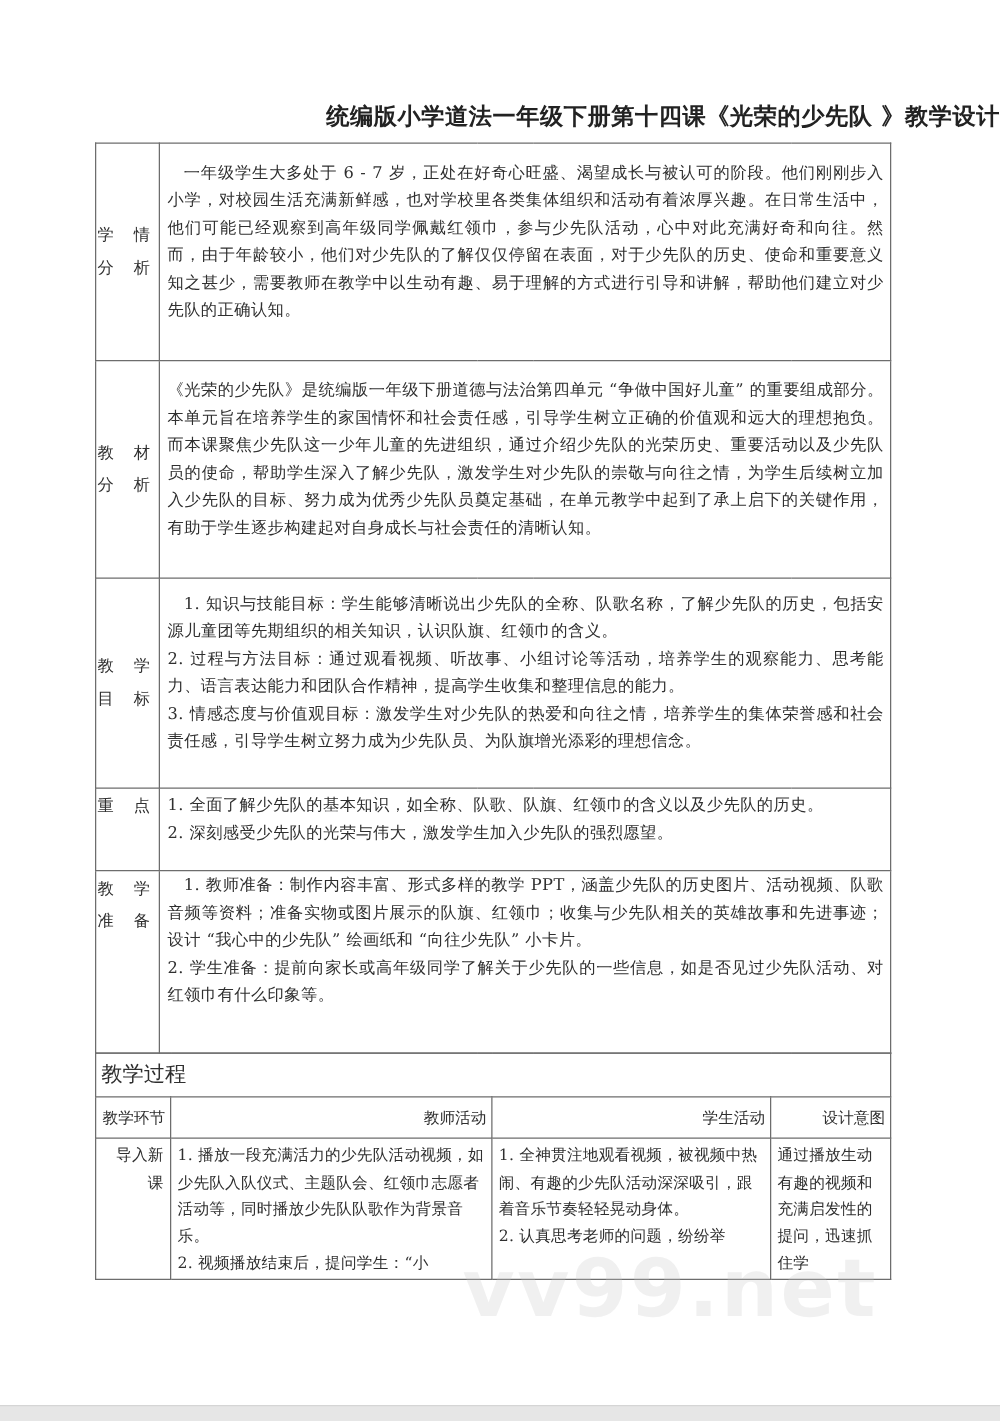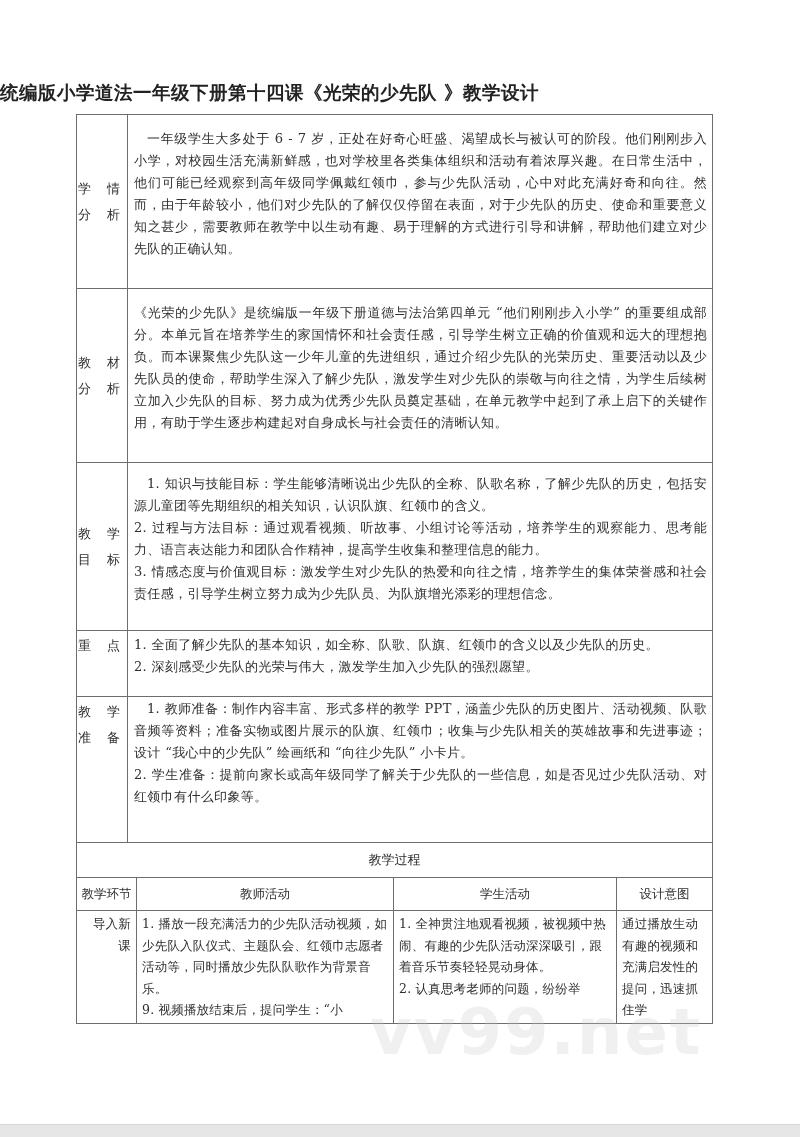--- a/index.html
+++ b/index.html
@@ -2,37 +2,37 @@
 <html><head>
   <meta charset="utf-8">
   <style>
     html, body { margin: 0; padding: 0; }
     body {
       width: 800px; height: 1137px; background: #ffffff; position: relative; overflow: hidden;
       font-family: "DejaVu Serif", "Liberation Serif", serif; color: #2a2a2a;
     }
     .page { position: absolute; left: 0; top: 0; width: 800px; height: 1137px; }
     .title {
-      position: absolute; left: 0; top: 80px; width: 800px; text-align: left;
+      position: absolute; left: 0; top: 80px; width: 800px; text-align: right;
       font-family: "DejaVu Sans", "Liberation Sans", sans-serif; font-weight: bold;
       font-size: 18.5px; color: #222; letter-spacing: 0.5px;
     }
     table { border-collapse: collapse; position: absolute; left: 76px; width: 636px; table-layout: fixed; }
     td { border: 1px solid #6d6d6d; font-size: 13px; line-height: 22px; padding: 0 4px; vertical-align: middle; color: #2f2f2f; }
     .main { top: 114px; }
     .hdr td { height: 24px; text-align: center; }
     .label { text-align: center; letter-spacing: 6px; padding: 0; line-height: 26px; margin-left: 16px; }
     .label span { display: block; }
     .content { padding: 1px 5px 16px 6px; text-align: justify; letter-spacing: 0.35px; }
     .content p { margin: 0; }
     .indent { text-indent: 13px; }
     .proc { top: 842px; }
     .proc td { font-size: 12.5px; }
-    .proc .span-title { text-align: center; height: 34px; font-size: 13px; margin-top: 33px; }
-    .proc .colhdr td { text-align: center; height: 32px; }
+    .proc .span-title { height: 34px; font-size: 17px; margin-top: 33px; }
+    .proc .colhdr td { text-align: right; height: 32px; }
     .proc .row td { vertical-align: top; line-height: 21.5px; padding: 2px 5px; height: 102px; letter-spacing: 0.2px; }
     .proc .row td.stage { padding-left: 6px; text-align: right; }
     .watermark {
       position: absolute; left: 370px; top: 995px; font-family: "DejaVu Sans", sans-serif;
       font-weight: bold; font-size: 64px; color: rgba(200,200,200,0.28); letter-spacing: 2px;
       pointer-events: none;
     }
     .bottom-band { position: absolute; left: 0; top: 1124px; width: 800px; height: 13px; background: #e6e6e6; border-top: 1px solid #d5d5d5; }
   </style>
 </head>
@@ -59,21 +59,21 @@
         <span>分 析</span>
       </td>
       <td colspan="5" class="content indent" style="height:156px">一年级学生大多处于 6 - 7 岁，正处在好奇心旺盛、渴望成长与被认可的阶段。他们刚刚步入小学，对校园生活充满新鲜感，也对学校里各类集体组织和活动有着浓厚兴趣。在日常生活中，他们可能已经观察到高年级同学佩戴红领巾，参与少先队活动，心中对此充满好奇和向往。然而，由于年龄较小，他们对少先队的了解仅仅停留在表面，对于少先队的历史、使命和重要意义知之甚少，需要教师在教学中以生动有趣、易于理解的方式进行引导和讲解，帮助他们建立对少先队的正确认知。</td>
     </tr>
 
     <tr>
       <td class="label">
         <span>教 材</span>
         <span>分 析</span>
       </td>
-      <td colspan="5" class="content" style="height:156px">《光荣的少先队》是统编版一年级下册道德与法治第四单元 “他们刚刚步入小学” 的重要组成部分。本单元旨在培养学生的家国情怀和社会责任感，引导学生树立正确的价值观和远大的理想抱负。而本课聚焦少先队这一少年儿童的先进组织，通过介绍少先队的光荣历史、重要活动以及少先队员的使命，帮助学生深入了解少先队，激发学生对少先队的崇敬与向往之情，为学生后续树立加入少先队的目标、努力成为优秀少先队员奠定基础，在单元教学中起到了承上启下的关键作用，有助于学生逐步构建起对自身成长与社会责任的清晰认知。</td>
+      <td colspan="5" class="content" style="height:156px">《光荣的少先队》是统编版一年级下册道德与法治第四单元 “争做中国好儿童” 的重要组成部分。本单元旨在培养学生的家国情怀和社会责任感，引导学生树立正确的价值观和远大的理想抱负。而本课聚焦少先队这一少年儿童的先进组织，通过介绍少先队的光荣历史、重要活动以及少先队员的使命，帮助学生深入了解少先队，激发学生对少先队的崇敬与向往之情，为学生后续树立加入少先队的目标、努力成为优秀少先队员奠定基础，在单元教学中起到了承上启下的关键作用，有助于学生逐步构建起对自身成长与社会责任的清晰认知。</td>
     </tr>
 
     <tr>
       <td class="label">
         <span>教 学</span>
         <span>目 标</span>
       </td>
       <td colspan="5" class="content" style="height:150px">
         <p class="indent">1. 知识与技能目标：学生能够清晰说出少先队的全称、队歌名称，了解少先队的历史，包括安源儿童团等先期组织的相关知识，认识队旗、红领巾的含义。</p>
         <p>2. 过程与方法目标：通过观看视频、听故事、小组讨论等活动，培养学生的观察能力、思考能力、语言表达能力和团队合作精神，提高学生收集和整理信息的能力。</p>
@@ -117,21 +117,21 @@
     <tr class="colhdr">
       <td>教学环节</td>
       <td>教师活动</td>
       <td>学生活动</td>
       <td>设计意图</td>
     </tr>
     <tr class="row">
       <td class="stage">导入新课</td>
       <td>
         <div>1. 播放一段充满活力的少先队活动视频，如少先队入队仪式、主题队会、红领巾志愿者活动等，同时播放少先队队歌作为背景音乐。</div>
-        <div>9. 视频播放结束后，提问学生：“小</div>
+        <div>2. 视频播放结束后，提问学生：“小</div>
       </td>
       <td>
         <div>1. 全神贯注地观看视频，被视频中热闹、有趣的少先队活动深深吸引，跟着音乐节奏轻轻晃动身体。</div>
         <div>2. 认真思考老师的问题，纷纷举</div>
       </td>
       <td>通过播放生动有趣的视频和充满启发性的提问，迅速抓住学</td>
     </tr>
   </tbody>
     </table>
 

